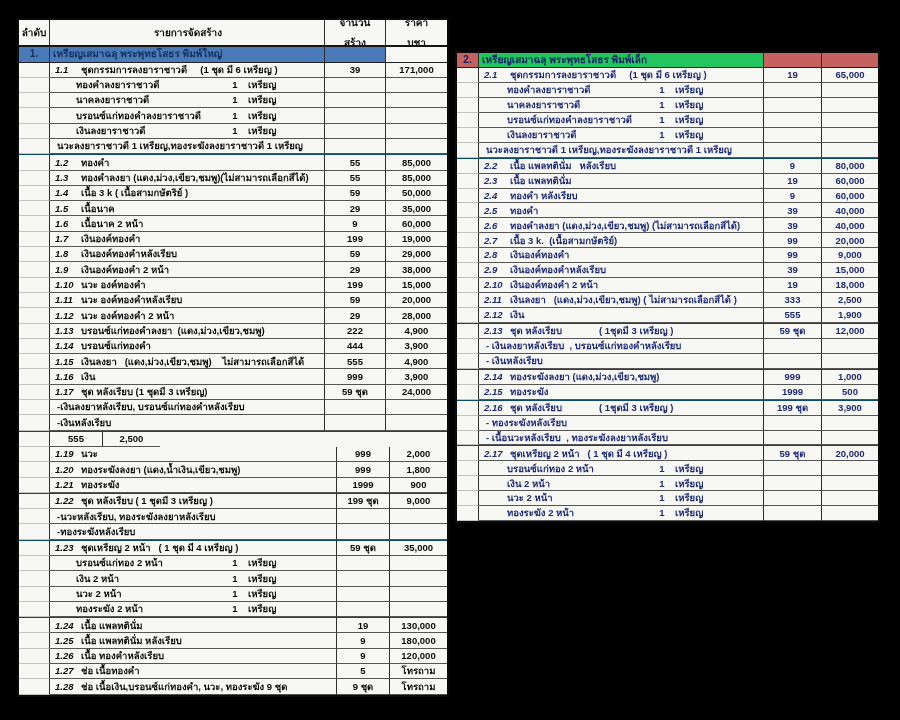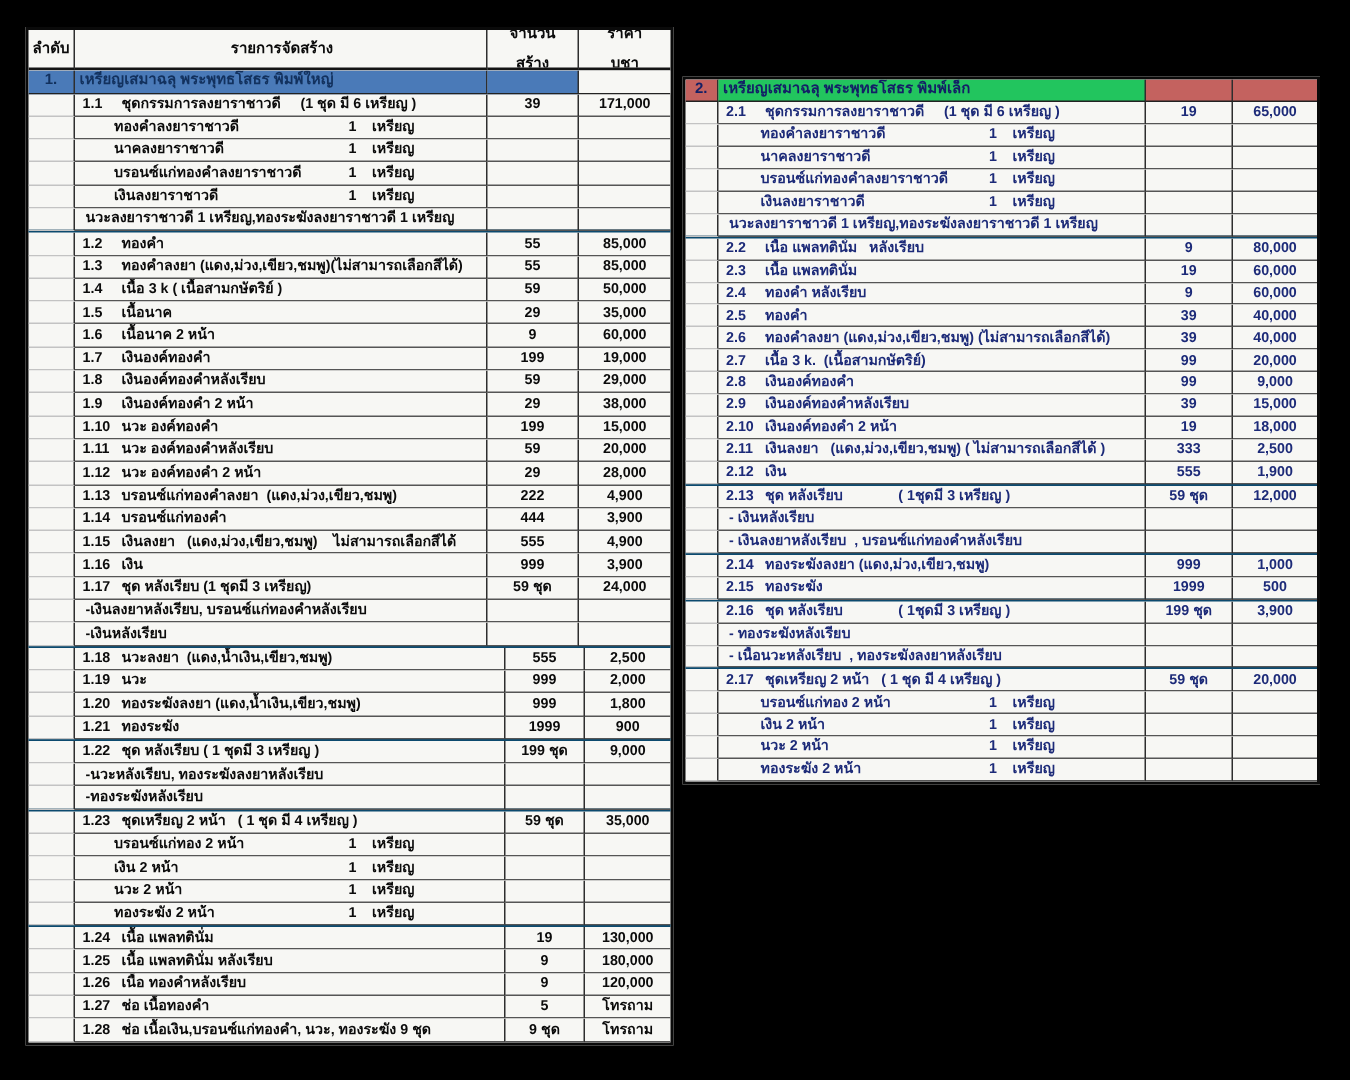--- a/index.html
+++ b/index.html
@@ -35,21 +35,21 @@
   .right .c.price{width:56px;}
   
   .hdr .c{border-bottom:2px solid #141414;font-size:10px;}
   .hdr .c.desc{justify-content:center;}
   .hdr .c.stack{flex-direction:column;justify-content:center;gap:10px;}
   
   .sec .c{font-size:10px;border-bottom:1px solid #222;}
   .sec .c.no{font-size:10px;}
   .sec .c.desc{padding-left:3px;}
   
-  .ino{flex:0 0 26px;padding-left:3px;}
+  .ino{flex:0 0 26px;padding-left:3px;font-style:italic;}
   .itx{white-space:pre;}
   .c.desc{padding-left:2px;}
   .sname{margin-left:24px;flex:0 0 152px;white-space:pre;}
   .right .sname{margin-left:26px;flex:0 0 148px;}
   .scnt{flex:0 0 14px;text-align:center;}
   .sunit{padding-left:6px;text-align:right;}
   .ntx{padding-left:5px;white-space:pre;}
 </style>
 </head>
 <body>
@@ -288,24 +288,20 @@
         <div class="r a">
           <div class="c no"></div>
           <div class="c desc">
             <span class="ntx">-เงินหลังเรียบ</span>
           </div>
           <div class="c qty"></div>
           <div class="c price"></div>
         </div>
         <div class="r b bt">
           <div class="c no"></div>
-          <div class="c desc">
-            <span class="ino">1.18</span>
-            <span class="itx">นวะลงยา  (แดง,น้ำเงิน,เขียว,ชมพู)</span>
-          </div>
           <div class="c qty">555</div>
           <div class="c price">2,500</div>
         </div>
         <div class="r b">
           <div class="c no"></div>
           <div class="c desc">
             <span class="ino">1.19</span>
             <span class="itx">นวะ</span>
           </div>
           <div class="c qty">999</div>
@@ -620,29 +616,29 @@
           <div class="c desc">
             <span class="ino">2.13</span>
             <span class="itx">ชุด หลังเรียบ              ( 1ชุดมี 3 เหรียญ )</span>
           </div>
           <div class="c qty">59 ชุด</div>
           <div class="c price">12,000</div>
         </div>
         <div class="r a">
           <div class="c no"></div>
           <div class="c desc">
+            <span class="ntx">- เงินลงยาหลังเรียบ  , บรอนซ์แก่ทองคำหลังเรียบ</span>
+          </div>
+          <div class="c qty"></div>
+          <div class="c price"></div>
+        </div>
+        <div class="r a">
+          <div class="c no"></div>
+          <div class="c desc">
             <span class="ntx">- เงินหลังเรียบ</span>
-          </div>
-          <div class="c qty"></div>
-          <div class="c price"></div>
-        </div>
-        <div class="r a">
-          <div class="c no"></div>
-          <div class="c desc">
-            <span class="ntx">- เงินลงยาหลังเรียบ  , บรอนซ์แก่ทองคำหลังเรียบ</span>
           </div>
           <div class="c qty"></div>
           <div class="c price"></div>
         </div>
         <div class="r a bt">
           <div class="c no"></div>
           <div class="c desc">
             <span class="ino">2.14</span>
             <span class="itx">ทองระฆังลงยา (แดง,ม่วง,เขียว,ชมพู)</span>
           </div>

